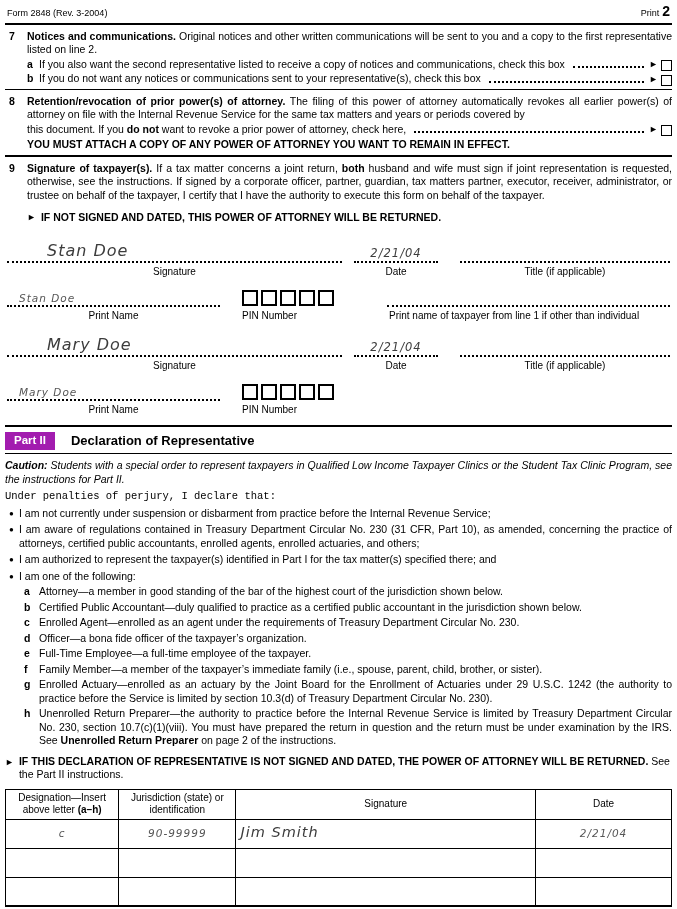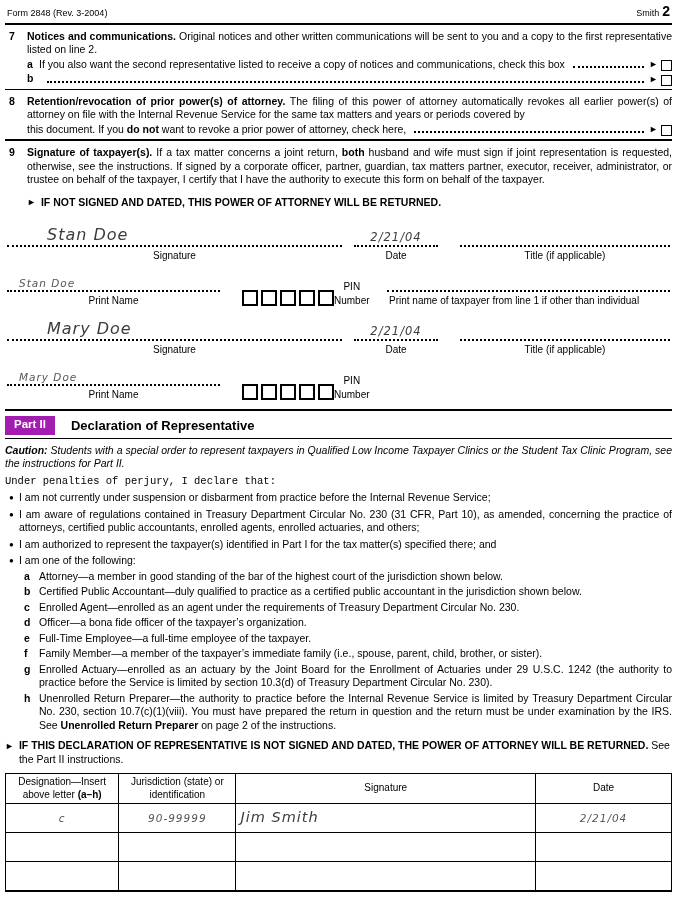--- a/index.html
+++ b/index.html
@@ -49,21 +49,21 @@
   .hand { font-family:"DejaVu Sans", sans-serif; font-style:italic; letter-spacing:1px; color:#3c3c3c; }
   .hand-lg { font-size:16px; line-height:20px; padding-left:40px; }
   .hand-md { font-size:11.5px; line-height:15px; }
   .hand-sm { font-size:10.5px; line-height:14px; padding-left:12px; color:#565656; }
 
   .f-sig   { width:335px; }
   .f-date  { width:84px; margin-left:12px; }
   .f-date .entry { justify-content:center; }
   .f-title { flex:1; margin-left:22px; }
   .f-print { width:213px; }
-  .pin-group { width:118px; margin-left:22px; display:flex; flex-direction:row; align-items:flex-end; }
+  .pin-group { width:118px; margin-left:22px; display:flex; flex-direction:column; align-items:flex-start; }
   .pin-boxes { display:flex; gap:3px; align-items:flex-end; padding-bottom:1px; }
   .pin-box { width:16px; height:16px; border:2px solid #000; background:#fff; }
   .f-other { flex:1; margin-left:27px; }
   .row2 { margin-top:9px; }
 
   
   .part-bar { display:flex; align-items:center; border-bottom:1.5px solid #000; padding:3px 0 3px 0; margin-top:2px; }
   .part-badge { background:#a21caf; color:#fff; font-weight:bold; font-size:11.5px; padding:2px 9px 3px 9px; }
   .part-title { font-weight:bold; font-size:13px; margin-left:16px; }
 
@@ -101,56 +101,58 @@
   .footer { text-align:right; font-size:9px; padding:3px 2px 0 0; }
 </style>
 </head>
 <body>
 
 <div class="page">
 
   <div class="hdr">
     <span>Form 2848 (Rev. 3-2004)</span>
     <span>
-      <span>Smith</span><span class="pgnum">2</span>
+      <span>Print</span><span class="pgnum">2</span>
     </span>
   </div>
   <div class="rule-thick"></div>
 
   <div class="sec">
     <div class="sec-num">7</div>
     <div class="sec-body">
       <div><b>Notices and communications.</b> <span>Original notices and other written communications will be sent to you and a copy to the first representative listed on line 2.</span></div>
       <div class="chk-line">
         <span class="chk-letter">a</span>
         <span class="chk-text">If you also want the second representative listed to receive a copy of notices and communications, check this box</span>
         <span class="dots"></span>
         <span class="arrow">►</span>
         <span class="cbox"></span>
       </div>
       <div class="chk-line">
         <span class="chk-letter">b</span>
+        <span class="chk-text">If you do not want any notices or communications sent to your representative(s), check this box</span>
         <span class="dots"></span>
         <span class="arrow">►</span>
         <span class="cbox"></span>
       </div>
     </div>
   </div>
   <div class="rule-med" style="margin-top:3px;"></div>
 
   <div class="sec">
     <div class="sec-num">8</div>
     <div class="sec-body">
       <div><b>Retention/revocation of prior power(s) of attorney.</b> <span>The filing of this power of attorney automatically revokes all earlier power(s) of attorney on file with the Internal Revenue Service for the same tax matters and years or periods covered by</span></div>
       <div class="chk-line">
         <span class="chk-text"><span>this document. If you </span><b>do not</b><span> want to revoke a prior power of attorney, check here,</span></span>
         <span class="dots"></span>
         <span class="arrow">►</span>
         <span class="cbox"></span>
       </div>
+      <div class="warn">YOU MUST ATTACH A COPY OF ANY POWER OF ATTORNEY YOU WANT TO REMAIN IN EFFECT.</div>
     </div>
   </div>
   <div class="rule-thick" style="margin-top:3px;"></div>
 
   <div class="sec">
     <div class="sec-num">9</div>
     <div class="sec-body">
       <b>Signature of taxpayer(s).</b> <span>If a tax matter concerns a joint return, </span><b>both</b><span> husband and wife must sign if joint representation is requested, otherwise, see the instructions. If signed by a corporate officer, partner, guardian, tax matters partner, executor, receiver, administrator, or trustee on behalf of the taxpayer, I certify that I have the authority to execute this form on behalf of the taxpayer.</span>
     </div>
   </div>

